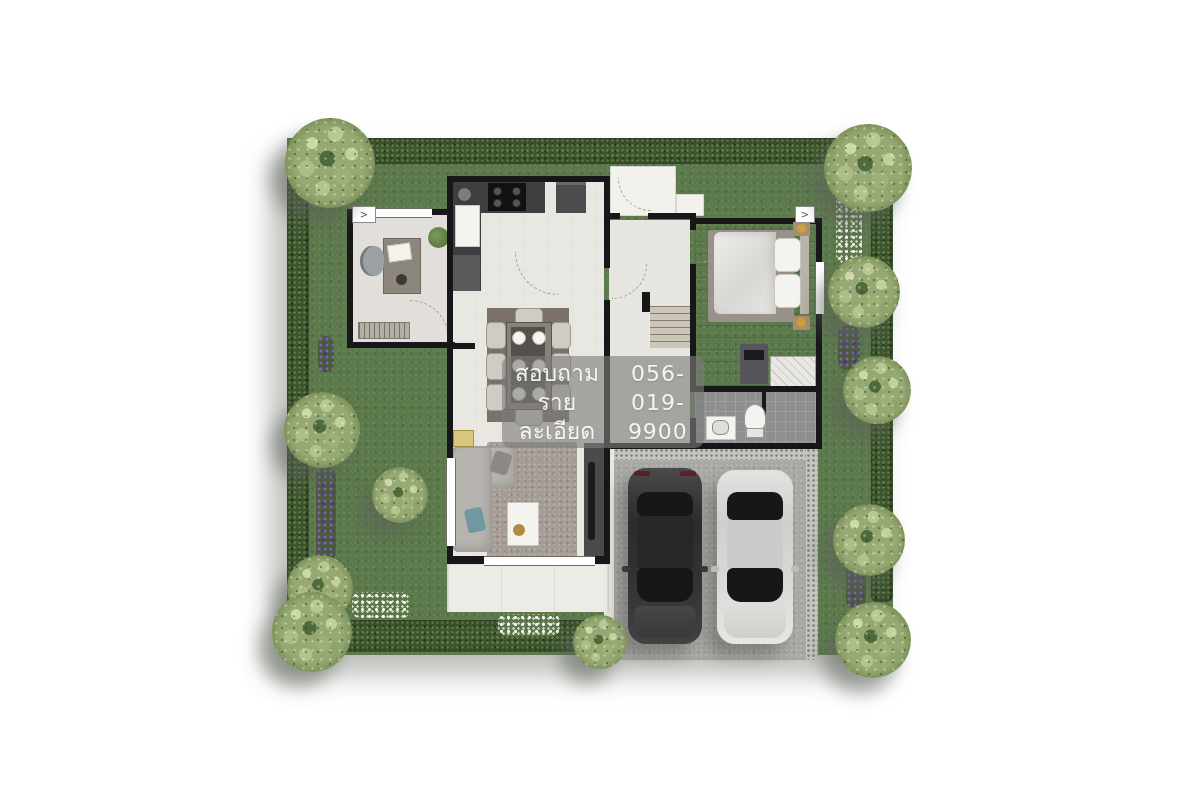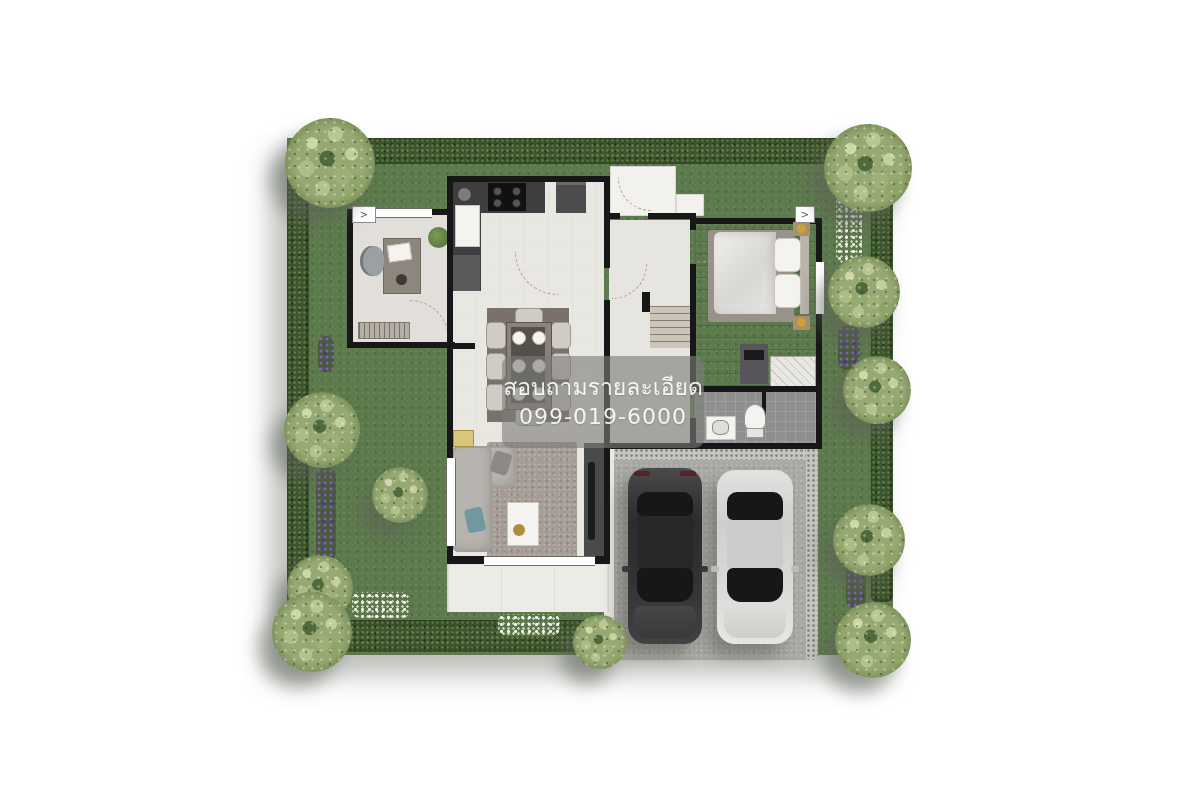--- a/index.html
+++ b/index.html
@@ -107,21 +107,21 @@
   
   .car{border-radius:18px;z-index:30;box-shadow:-10px 12px 16px rgba(58,64,55,.38);}
   .car-dark{background:linear-gradient(180deg,#4a4a4c,#2c2c2e 30%,#323234 62%,#424244);}
   .car-silver{background:linear-gradient(180deg,#e2e2e0,#cfcfcd 30%,#d8d8d6 62%,#e6e6e4);}
   .glass{background:#17171a;z-index:31;}
   .car .part{position:absolute;}
 
   
   .watermark{
     background:rgba(125,125,122,.62);border-radius:9px;z-index:50;
-    display:flex;flex-direction:column;align-items:center;justify-content:center;
+    display:flex;flex-direction:row;align-items:center;justify-content:center;
     color:rgba(255,255,255,.9);text-align:center;line-height:29px;
     text-shadow:0 1px 2px rgba(0,0,0,.15);
   }
   .wm1{font-size:23px;} .wm2{font-size:22px;} .wm3{font-size:22px;letter-spacing:1px;}
 
   .entry{background:#ffffff;border:1px solid #8a8a86;color:#5a5a56;font-size:10px;
     display:flex;align-items:center;justify-content:center;z-index:8;}
 </style>
 </head>
 <body>
@@ -290,16 +290,16 @@
   <div class="abs tree" style="left:833px;top:504px;width:72px;height:72px;"></div>
   <div class="abs tree" style="left:835px;top:602px;width:76px;height:76px;"></div>
   <div class="abs tree" style="left:284px;top:392px;width:76px;height:76px;"></div>
   <div class="abs tree" style="left:287px;top:555px;width:66px;height:66px;"></div>
   <div class="abs tree" style="left:272px;top:592px;width:80px;height:80px;"></div>
   <div class="abs tree" style="left:372px;top:467px;width:56px;height:56px;"></div>
   <div class="abs tree" style="left:573px;top:615px;width:54px;height:54px;"></div>
 
   <div class="abs watermark" style="left:502px;top:356px;width:202px;height:92px;">
     <div class="wm1">สอบถามรายละเอียด</div>
-    <div class="wm3">099-019-6000</div>
+    <div class="wm3">056-019-9900</div>
   </div>
 
 </div>
 
 </body></html>

